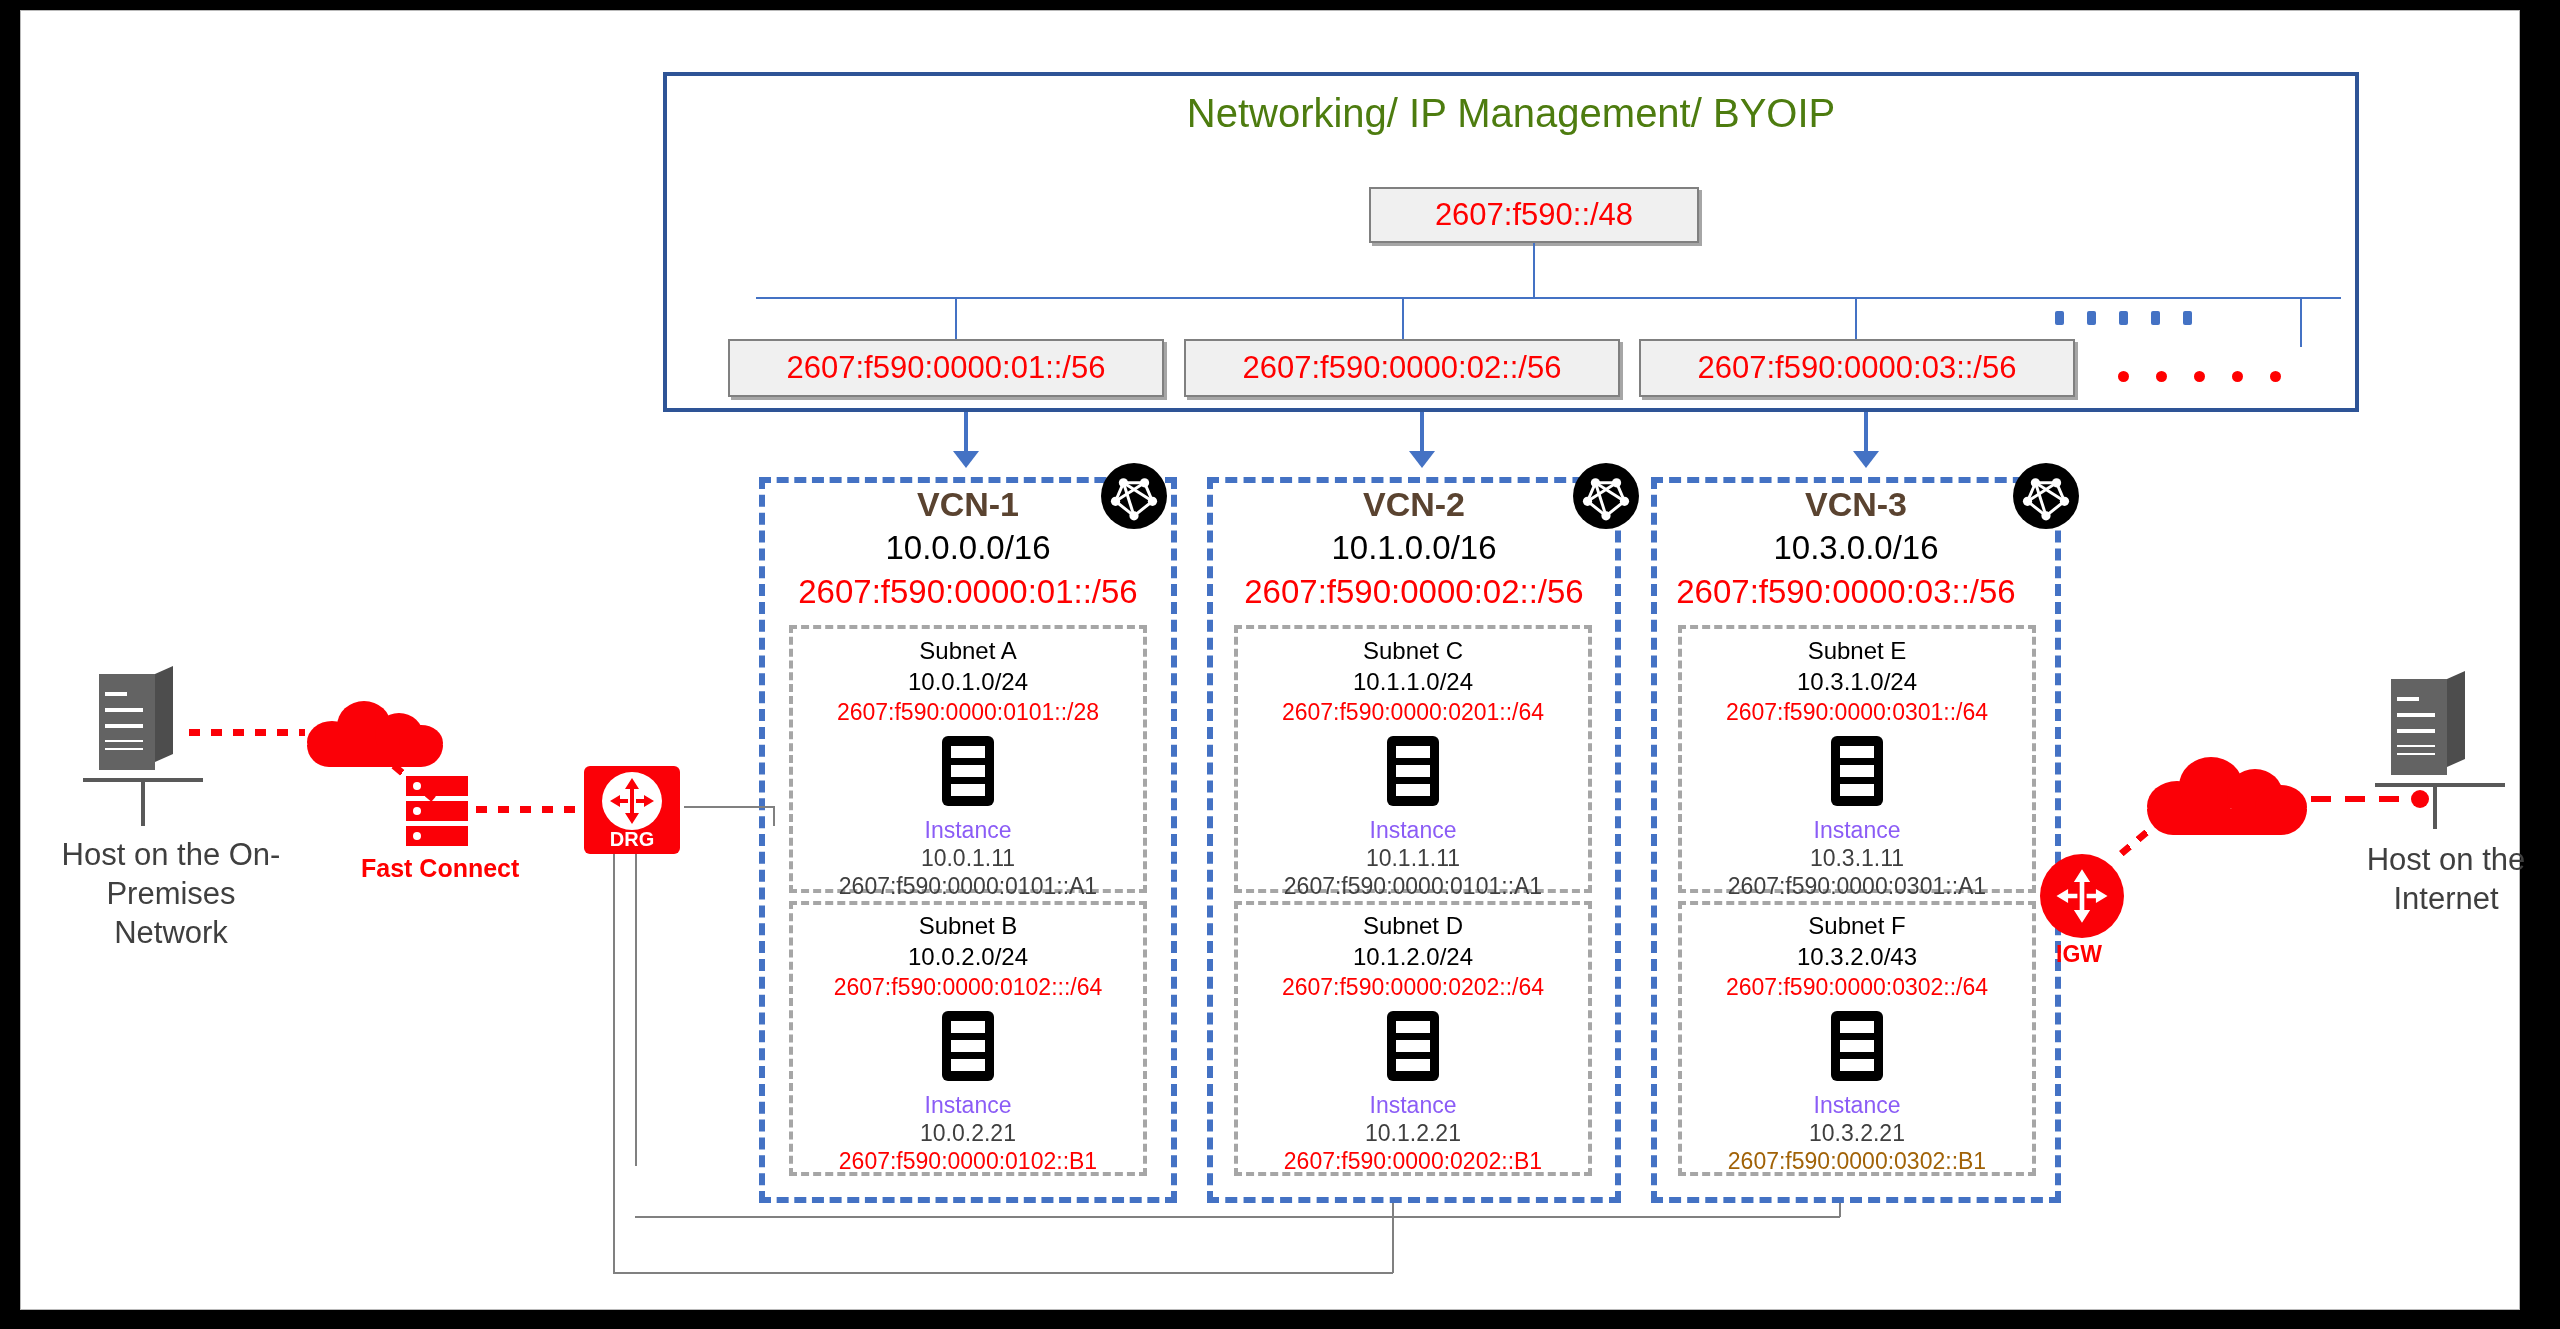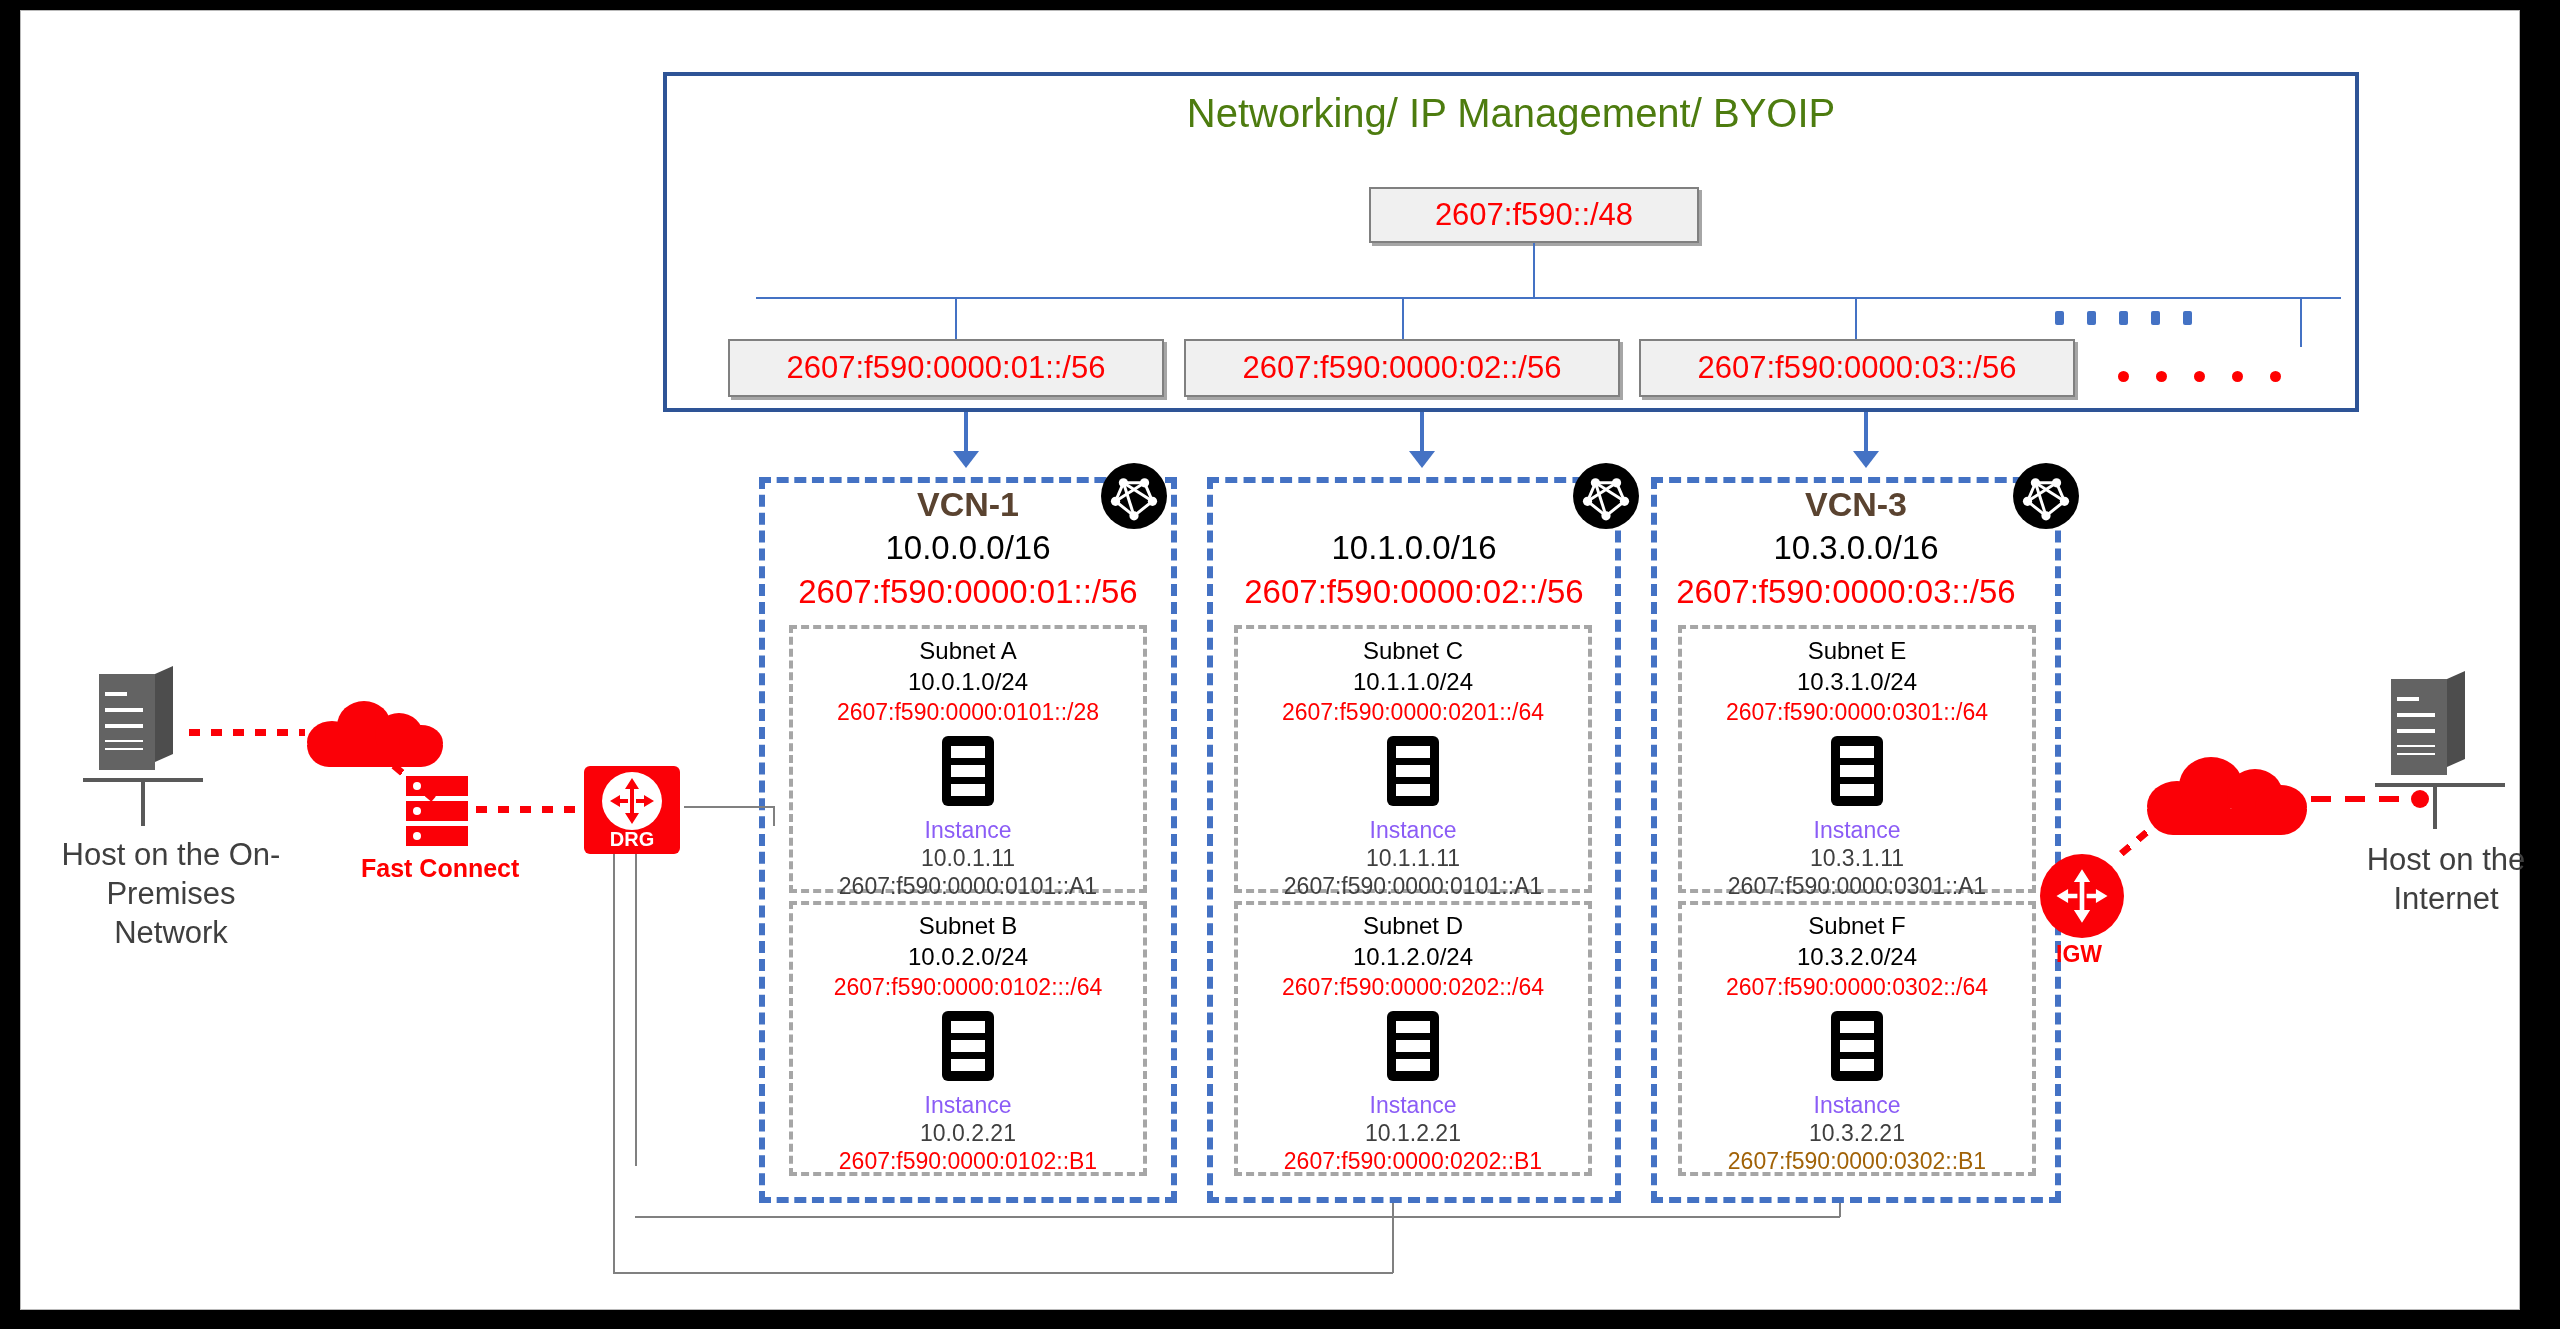--- a/index.html
+++ b/index.html
@@ -174,20 +174,21 @@
   <div class="srv" style="left:921px;top:1000px;">
     <i style="top:10px;"></i>
       <i style="top:29px;"></i>
       <i style="top:48px;"></i>
   </div>
   <div class="inst-label" style="left:768px;top:1081px;width:358px;">Instance</div>
   <div class="inst-ip" style="left:768px;top:1109px;width:358px;">10.0.2.21</div>
   <div class="inst-v6" style="left:768px;top:1137px;width:358px;color:#ff0000;">2607:f590:0000:0102::B1</div>
 
   <div class="vcn" style="left:1186px;top:466px;width:414px;height:726px;"></div>
+  <div class="vcn-title" style="left:1186px;top:474px;width:414px;">VCN-2</div>
   <div class="vcn-cidr" style="left:1186px;top:518px;width:414px;">10.1.0.0/16</div>
   <div class="vcn-v6" style="left:1186px;top:562px;width:414px;">2607:f590:0000:02::/56</div>
   <div class="vcn-icon" style="left:1552px;top:452px;">
     <svg viewBox="0 0 100 100" width="66" height="66" aria-hidden="true">
       <g stroke="#fff" stroke-width="4.5" fill="none">
         <path d="M34 30 L66 30 L78 58 L50 80 L22 58 Z"></path>
         <path d="M34 30 L50 80"></path>
           <path d="M66 30 L22 58"></path>
           <path d="M34 30 L78 58"></path>
       </g>
@@ -257,21 +258,21 @@
     <i style="top:10px;"></i>
       <i style="top:29px;"></i>
       <i style="top:48px;"></i>
   </div>
   <div class="inst-label" style="left:1657px;top:806px;width:358px;">Instance</div>
   <div class="inst-ip" style="left:1657px;top:834px;width:358px;">10.3.1.11</div>
   <div class="inst-v6" style="left:1657px;top:862px;width:358px;color:#3f3f3f;">2607:f590:0000:0301::A1</div>
 
   <div class="subnet" style="left:1657px;top:890px;width:358px;height:275px;"></div>
   <div class="sn-name" style="left:1657px;top:901px;width:358px;">Subnet F</div>
-  <div class="sn-cidr" style="left:1657px;top:932px;width:358px;">10.3.2.0/24</div>
+  <div class="sn-cidr" style="left:1657px;top:932px;width:358px;">10.3.2.0/43</div>
   <div class="sn-v6" style="left:1657px;top:963px;width:358px;">2607:f590:0000:0302::/64</div>
   <div class="srv" style="left:1810px;top:1000px;">
     <i style="top:10px;"></i>
       <i style="top:29px;"></i>
       <i style="top:48px;"></i>
   </div>
   <div class="inst-label" style="left:1657px;top:1081px;width:358px;">Instance</div>
   <div class="inst-ip" style="left:1657px;top:1109px;width:358px;">10.3.2.21</div>
   <div class="inst-v6" style="left:1657px;top:1137px;width:358px;color:#a16207;">2607:f590:0000:0302::B1</div>
 

